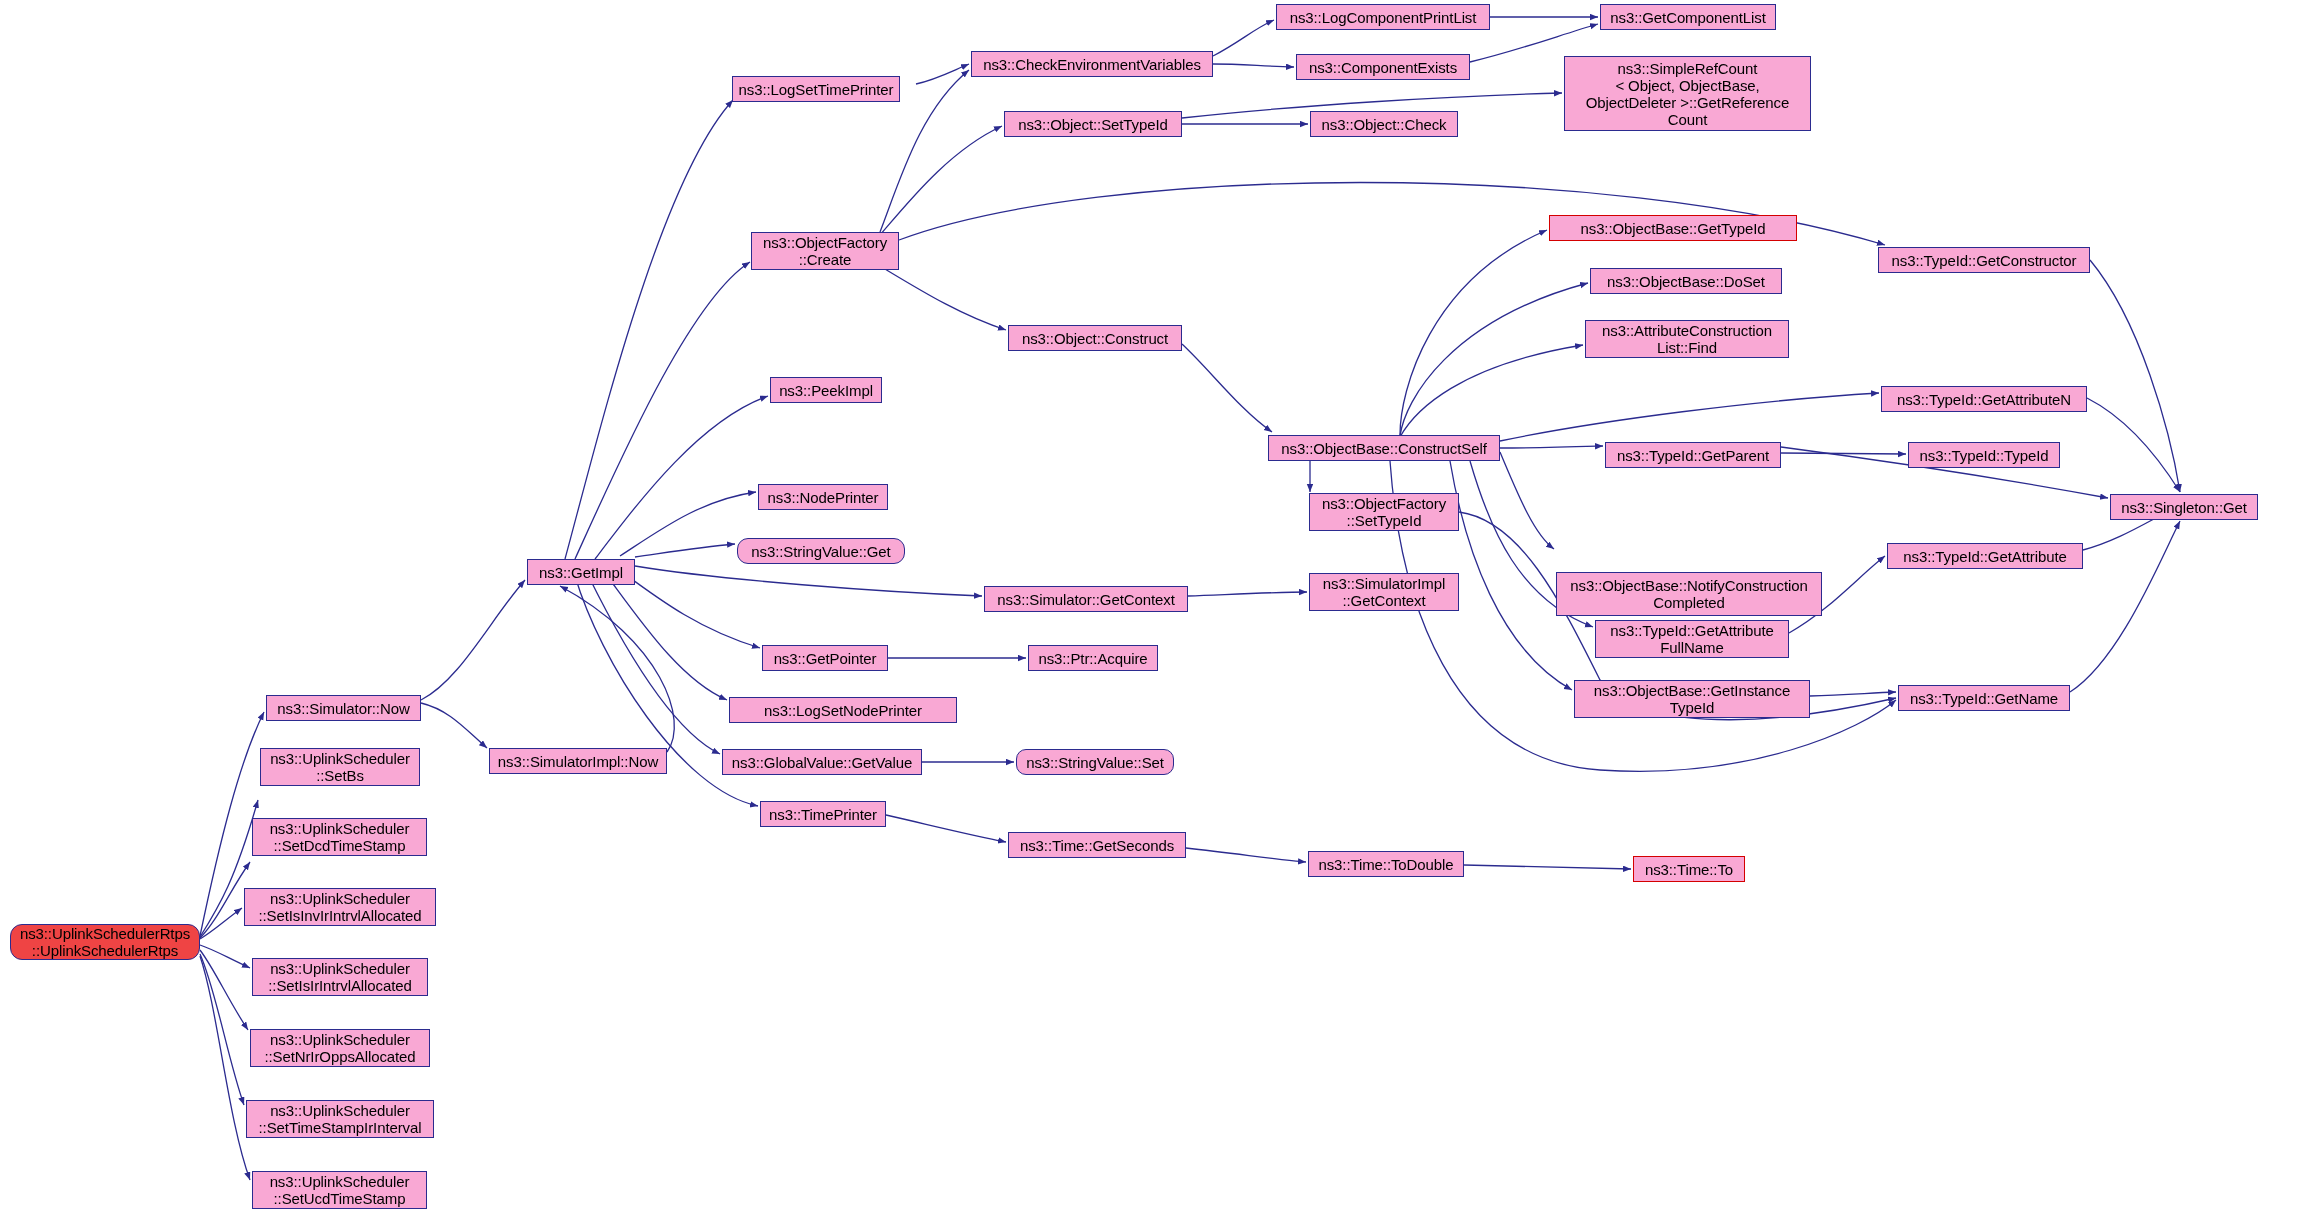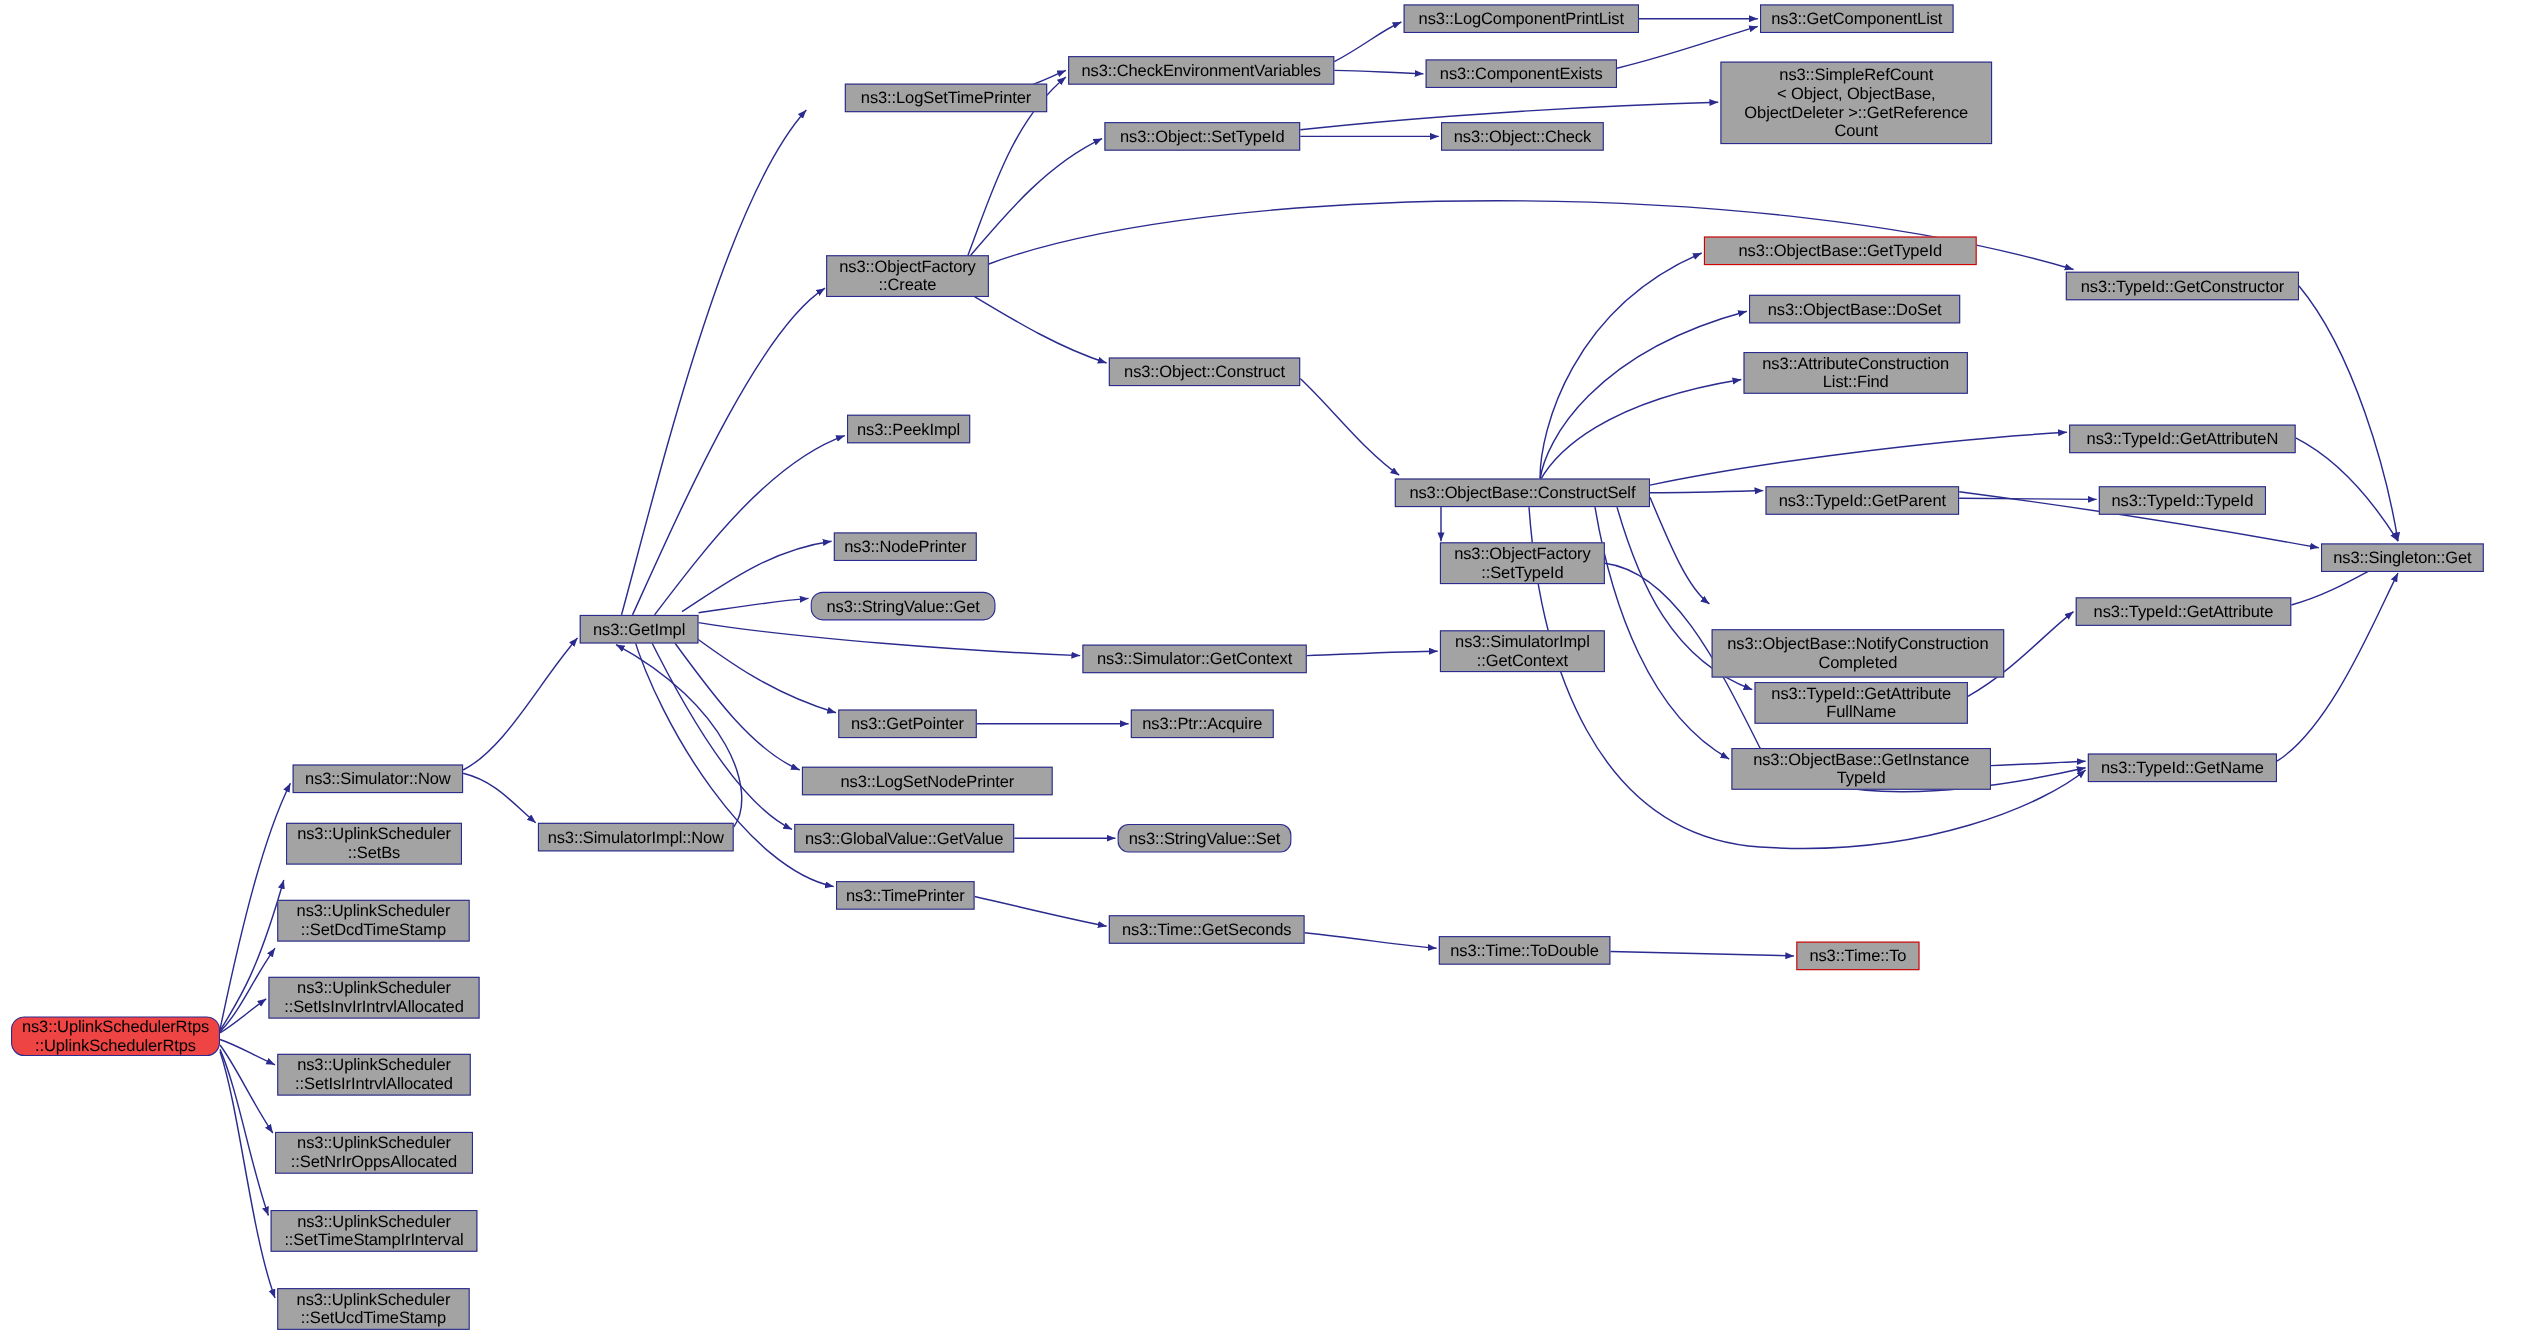--- a/index.html
+++ b/index.html
@@ -22,21 +22,21 @@
     left: 0;
     top: 0;
     width: 2299px;
     height: 1216px;
     pointer-events: none;
   }
   .node {
     position: absolute;
     box-sizing: border-box;
     border: 1px solid #2b2b8f;
-    background: #a3a3a3;
+    background: #f9a8d4;
     color: #000000;
     font-size: 15px;
     line-height: 17px;
     display: flex;
     align-items: center;
     justify-content: center;
     text-align: center;
     padding: 1px 3px;
     white-space: pre;
     letter-spacing: -0.1px;
@@ -134,21 +134,21 @@
       <div class="node" style="left: 252px; top: 958px; width: 176px; height: 38px;">ns3::UplinkScheduler
 ::SetIsIrIntrvlAllocated</div>
       <div class="node" style="left: 250px; top: 1029px; width: 180px; height: 38px;">ns3::UplinkScheduler
 ::SetNrIrOppsAllocated</div>
       <div class="node" style="left: 246px; top: 1100px; width: 188px; height: 38px;">ns3::UplinkScheduler
 ::SetTimeStampIrInterval</div>
       <div class="node" style="left: 252px; top: 1171px; width: 175px; height: 38px;">ns3::UplinkScheduler
 ::SetUcdTimeStamp</div>
       <div class="node" style="left: 489px; top: 748px; width: 178px; height: 26px;">ns3::SimulatorImpl::Now</div>
       <div class="node" style="left: 527px; top: 559px; width: 108px; height: 26px;">ns3::GetImpl</div>
-      <div class="node" style="left: 768px; top: 76px; width: 184px; height: 26px;">ns3::LogSetTimePrinter</div>
+      <div class="node" style="left: 732px; top: 76px; width: 168px; height: 26px;">ns3::LogSetTimePrinter</div>
       <div class="node" style="left: 751px; top: 232px; width: 148px; height: 38px;">ns3::ObjectFactory
 ::Create</div>
       <div class="node" style="left: 770px; top: 377px; width: 112px; height: 26px;">ns3::PeekImpl</div>
       <div class="node" style="left: 758px; top: 484px; width: 130px; height: 26px;">ns3::NodePrinter</div>
       <div class="node" style="left: 737px; top: 538px; width: 168px; height: 26px; border-radius: 11px;">ns3::StringValue::Get</div>
       <div class="node" style="left: 762px; top: 645px; width: 126px; height: 26px;">ns3::GetPointer</div>
       <div class="node" style="left: 729px; top: 697px; width: 228px; height: 26px;">ns3::LogSetNodePrinter</div>
       <div class="node" style="left: 722px; top: 749px; width: 200px; height: 26px;">ns3::GlobalValue::GetValue</div>
       <div class="node" style="left: 760px; top: 801px; width: 126px; height: 26px;">ns3::TimePrinter</div>
       <div class="node" style="left: 971px; top: 51px; width: 242px; height: 26px;">ns3::CheckEnvironmentVariables</div>

